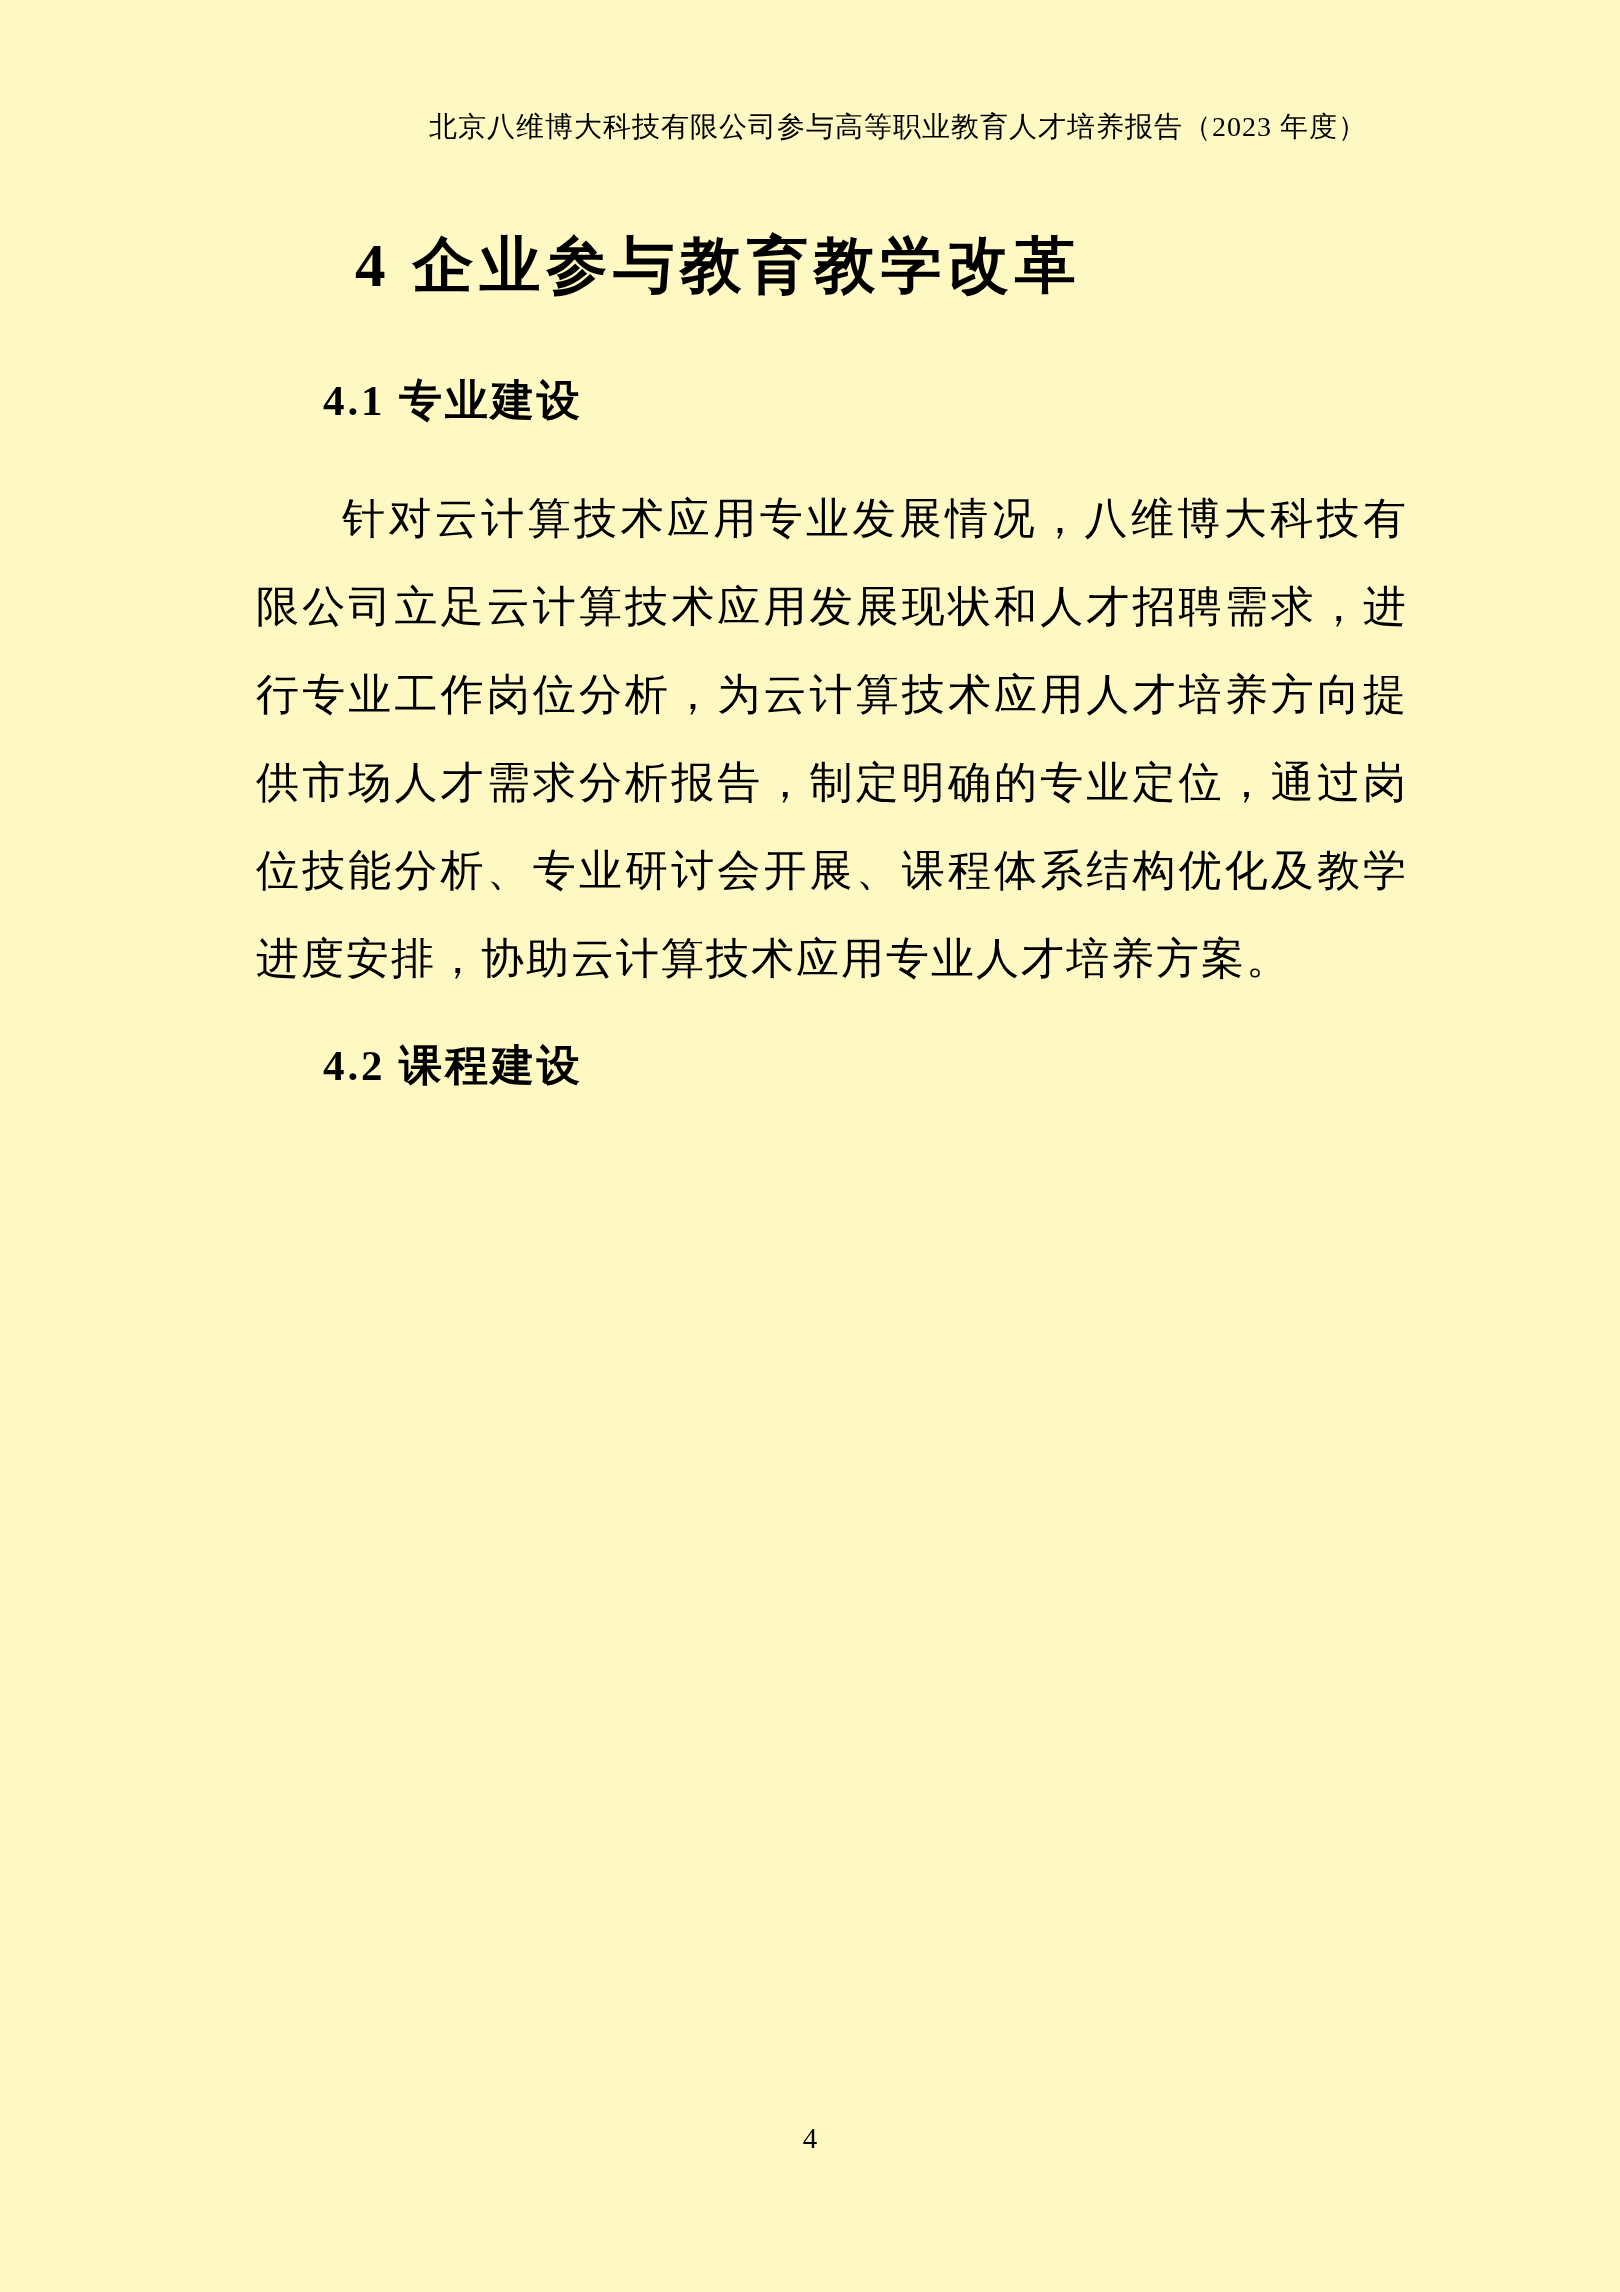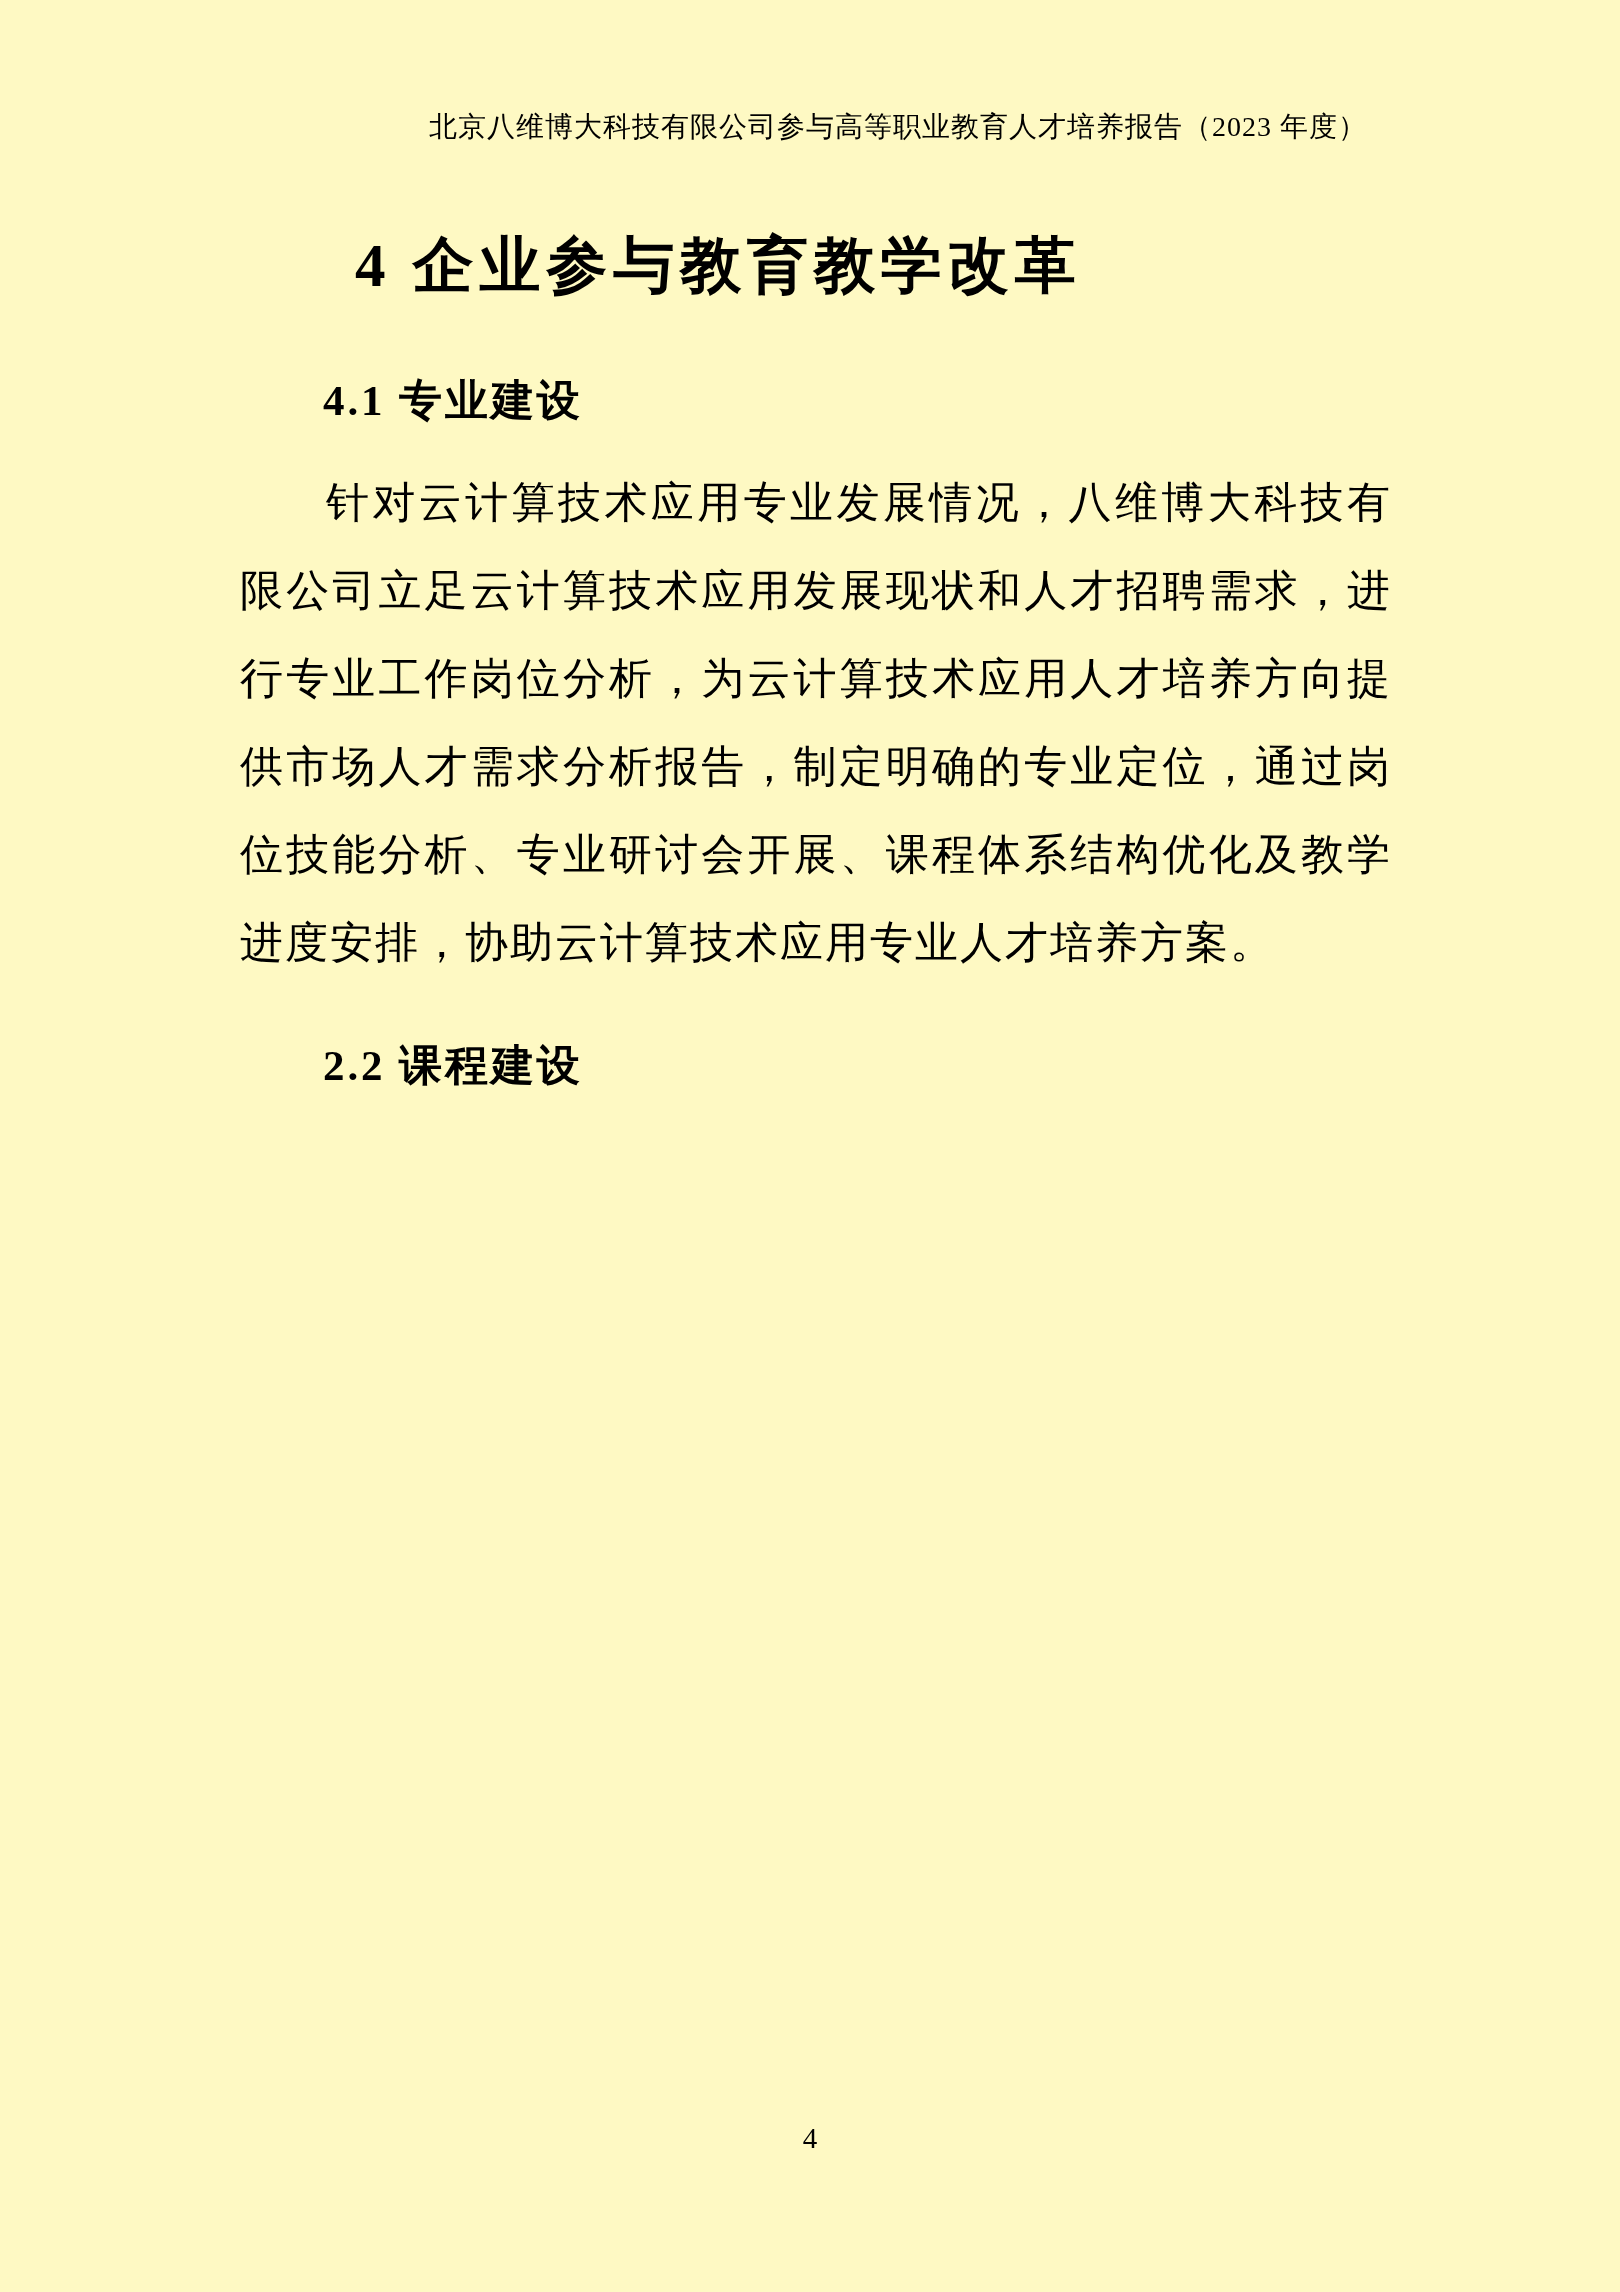--- a/index.html
+++ b/index.html
@@ -45,21 +45,21 @@
     font-weight: bold;
     letter-spacing: 2.9px;
     color: #000000;
   }
   .section-heading.s41 { top: 372px; text-align: right; }
   .section-heading.s42 { top: 1037px; }
   .body-para {
     position: absolute;
     left: 240px;
     width: 1152px;
-    margin: 0;
+    margin: 16px;
     font-size: 43px;
     line-height: 88px;
     text-align: justify;
     text-justify: inter-ideograph;
     text-indent: 2em;
     letter-spacing: 2px;
     color: #000000;
   }
   .body-para.p1 { top: 459px; }
   .body-para.p2 { top: 1123px; }
@@ -79,19 +79,19 @@
 <div class="page">
 
   <div class="doc-header">北京八维博大科技有限公司参与高等职业教育人才培养报告（2023 年度）</div>
 
   <h1 class="chapter-title">4 企业参与教育教学改革</h1>
 
   <h2 class="section-heading s41">4.1 专业建设</h2>
 
   <p class="body-para p1">针对云计算技术应用专业发展情况，八维博大科技有限公司立足云计算技术应用发展现状和人才招聘需求，进行专业工作岗位分析，为云计算技术应用人才培养方向提供市场人才需求分析报告，制定明确的专业定位，通过岗位技能分析、专业研讨会开展、课程体系结构优化及教学进度安排，协助云计算技术应用专业人才培养方案。</p>
 
-  <h2 class="section-heading s42">2.2 课程建设</h2>
+  <h2 class="section-heading s42">4.2 课程建设</h2>
 
 
   <div class="page-number">4</div>
 
 </div>
 
 
 </body></html>

